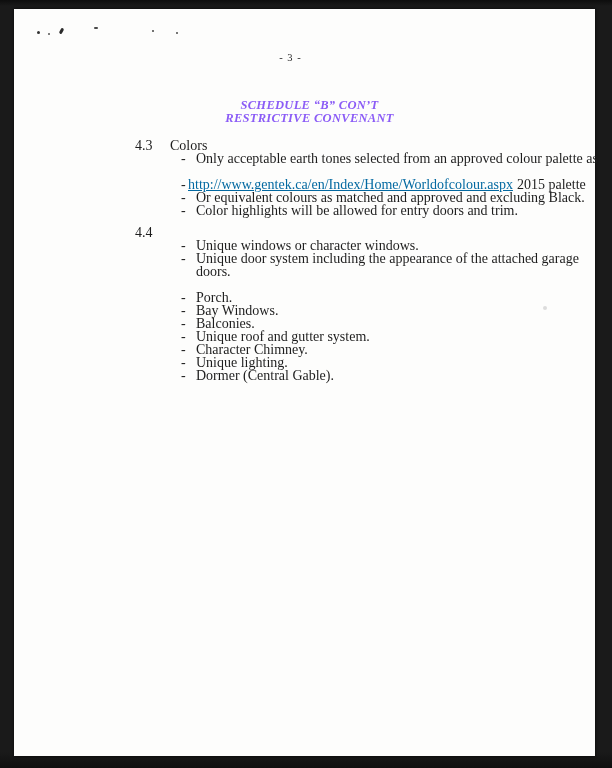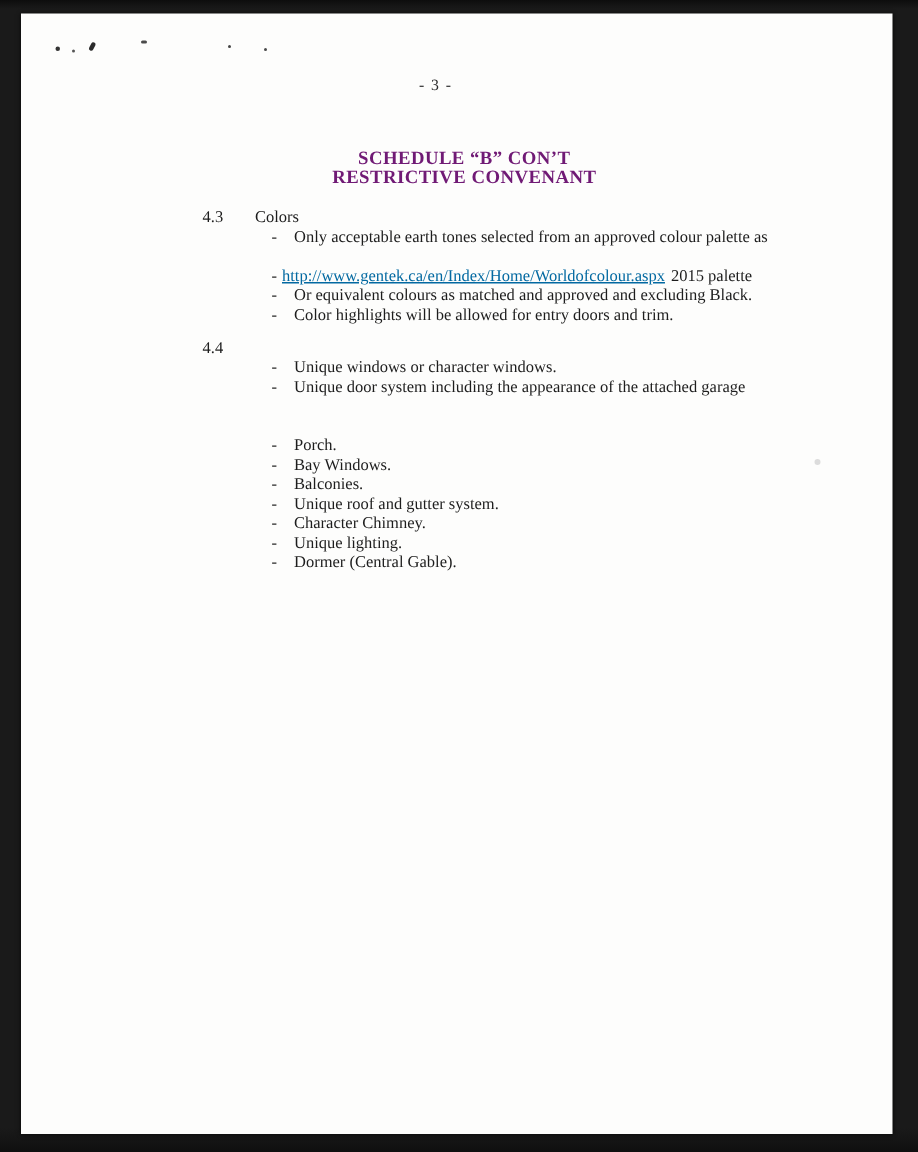--- a/index.html
+++ b/index.html
@@ -36,30 +36,31 @@
     text-align: center;
     transform: translateX(-14px);
   }
   .pageno {
     font-size: 10.5px; color: #2a2a2a; letter-spacing: 1px;
   }
   .title-block {
     position: absolute; top: 90px; left: 0; width: 100%;
     text-align: center;
     transform: translateX(5px);
-    color: #701a75;
+    color: #8b5cf6;
+    font-style: italic;
   }
   .title-line {
     font-size: 12.5px; font-weight: bold; line-height: 13px;
     letter-spacing: 0.3px;
   }
   .row {
     position: absolute; left: 0; width: 100%;
     height: 13px; line-height: 13px;
-    font-size: 11px; color: #1d1d1d;
+    font-size: 14px; color: #1d1d1d;
     white-space: nowrap;
   }
   .row span { position: absolute; top: 0; white-space: nowrap; }
   .at-num  { left: 121px; }
   .at-head { left: 156px; }
   .at-dash { left: 167px; }
   .at-text { left: 182px; }
   .url {
     text-decoration: underline;
     color: #0369a1;
@@ -121,20 +122,23 @@
     </div>
 
     <div class="row" style="top:230px">
       <span class="at-dash">-</span>
       <span class="at-text">Unique windows or character windows.</span>
     </div>
     <div class="row" style="top:243px">
       <span class="at-dash">-</span>
       <span class="at-text">Unique door system including the appearance of the attached garage</span>
     </div>
+    <div class="row" style="top:256px">
+      <span class="at-text">doors.</span>
+    </div>
 
     <div class="row" style="top:282px">
       <span class="at-dash">-</span>
       <span class="at-text">Porch.</span>
     </div>
     <div class="row" style="top:295px">
       <span class="at-dash">-</span>
       <span class="at-text">Bay Windows.</span>
     </div>
     <div class="row" style="top:308px">

